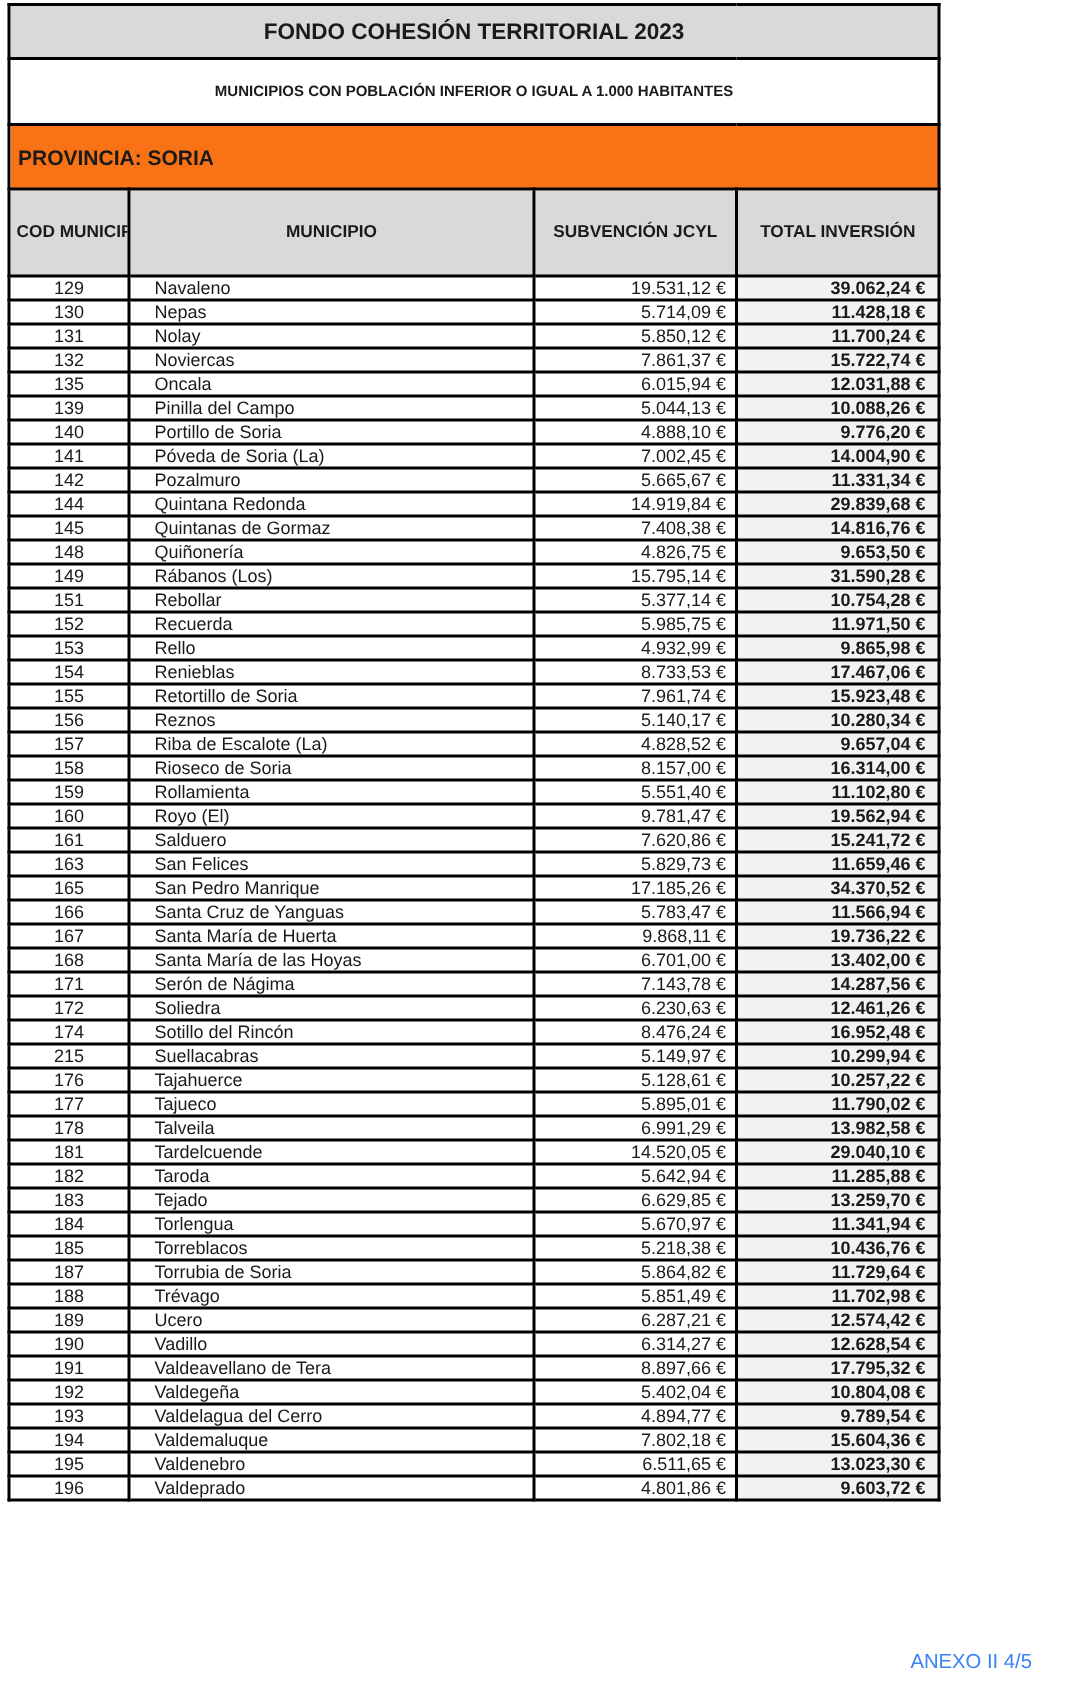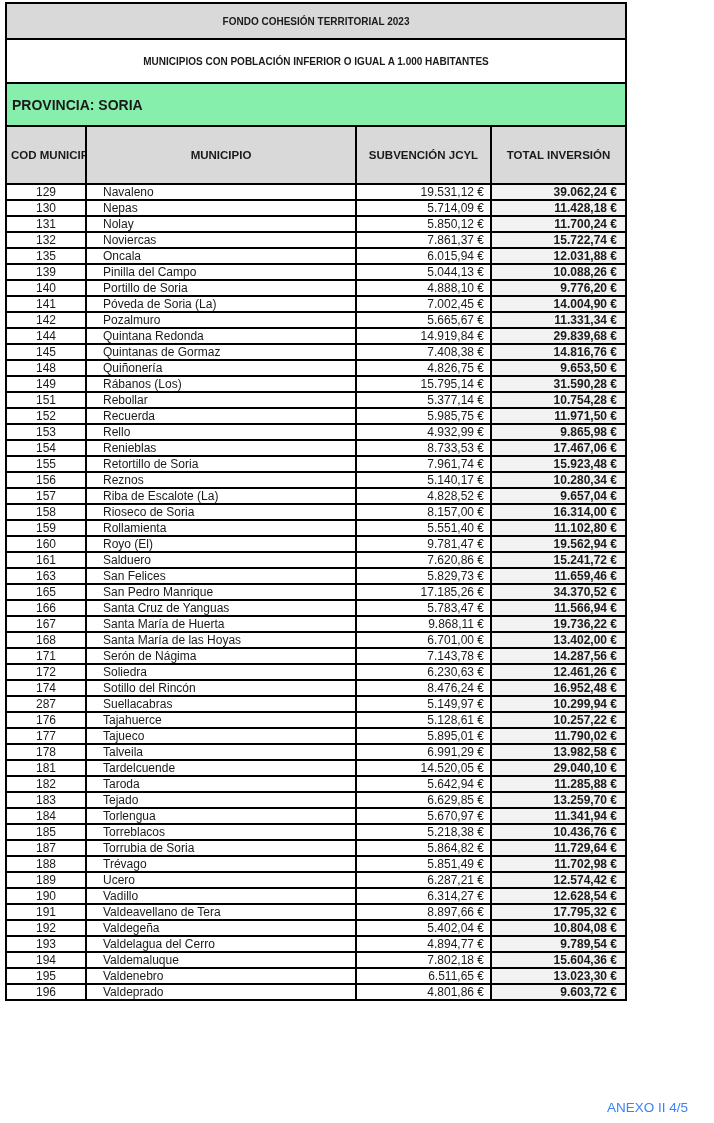--- a/index.html
+++ b/index.html
@@ -23,32 +23,32 @@
     border: 2px solid #000000;
     overflow: hidden;
     white-space: nowrap;
   }
 
   .band-title td {
     height: 36px;
     background: #d9d9d9;
     text-align: center;
     font-weight: bold;
-    font-size: 10px;
+    font-size: 15px;
   }
   .band-subtitle td {
     height: 44px;
     background: #ffffff;
     text-align: center;
     font-weight: bold;
     font-size: 10px;
   }
   .band-province td {
     height: 43px;
-    background: #86efac;
+    background: #f97316;
     text-align: left;
     font-weight: bold;
     font-size: 14px;
     padding-left: 5px;
   }
   .col-heads th {
     height: 58px;
     background: #d9d9d9;
     text-align: center;
     vertical-align: middle;
@@ -295,21 +295,21 @@
           <td class="cell-subv">6.230,63 €</td>
           <td class="cell-total">12.461,26 €</td>
         </tr>
         <tr>
           <td class="cell-code">174</td>
           <td class="cell-name">Sotillo del Rincón</td>
           <td class="cell-subv">8.476,24 €</td>
           <td class="cell-total">16.952,48 €</td>
         </tr>
         <tr>
-          <td class="cell-code">287</td>
+          <td class="cell-code">215</td>
           <td class="cell-name">Suellacabras</td>
           <td class="cell-subv">5.149,97 €</td>
           <td class="cell-total">10.299,94 €</td>
         </tr>
         <tr>
           <td class="cell-code">176</td>
           <td class="cell-name">Tajahuerce</td>
           <td class="cell-subv">5.128,61 €</td>
           <td class="cell-total">10.257,22 €</td>
         </tr>

